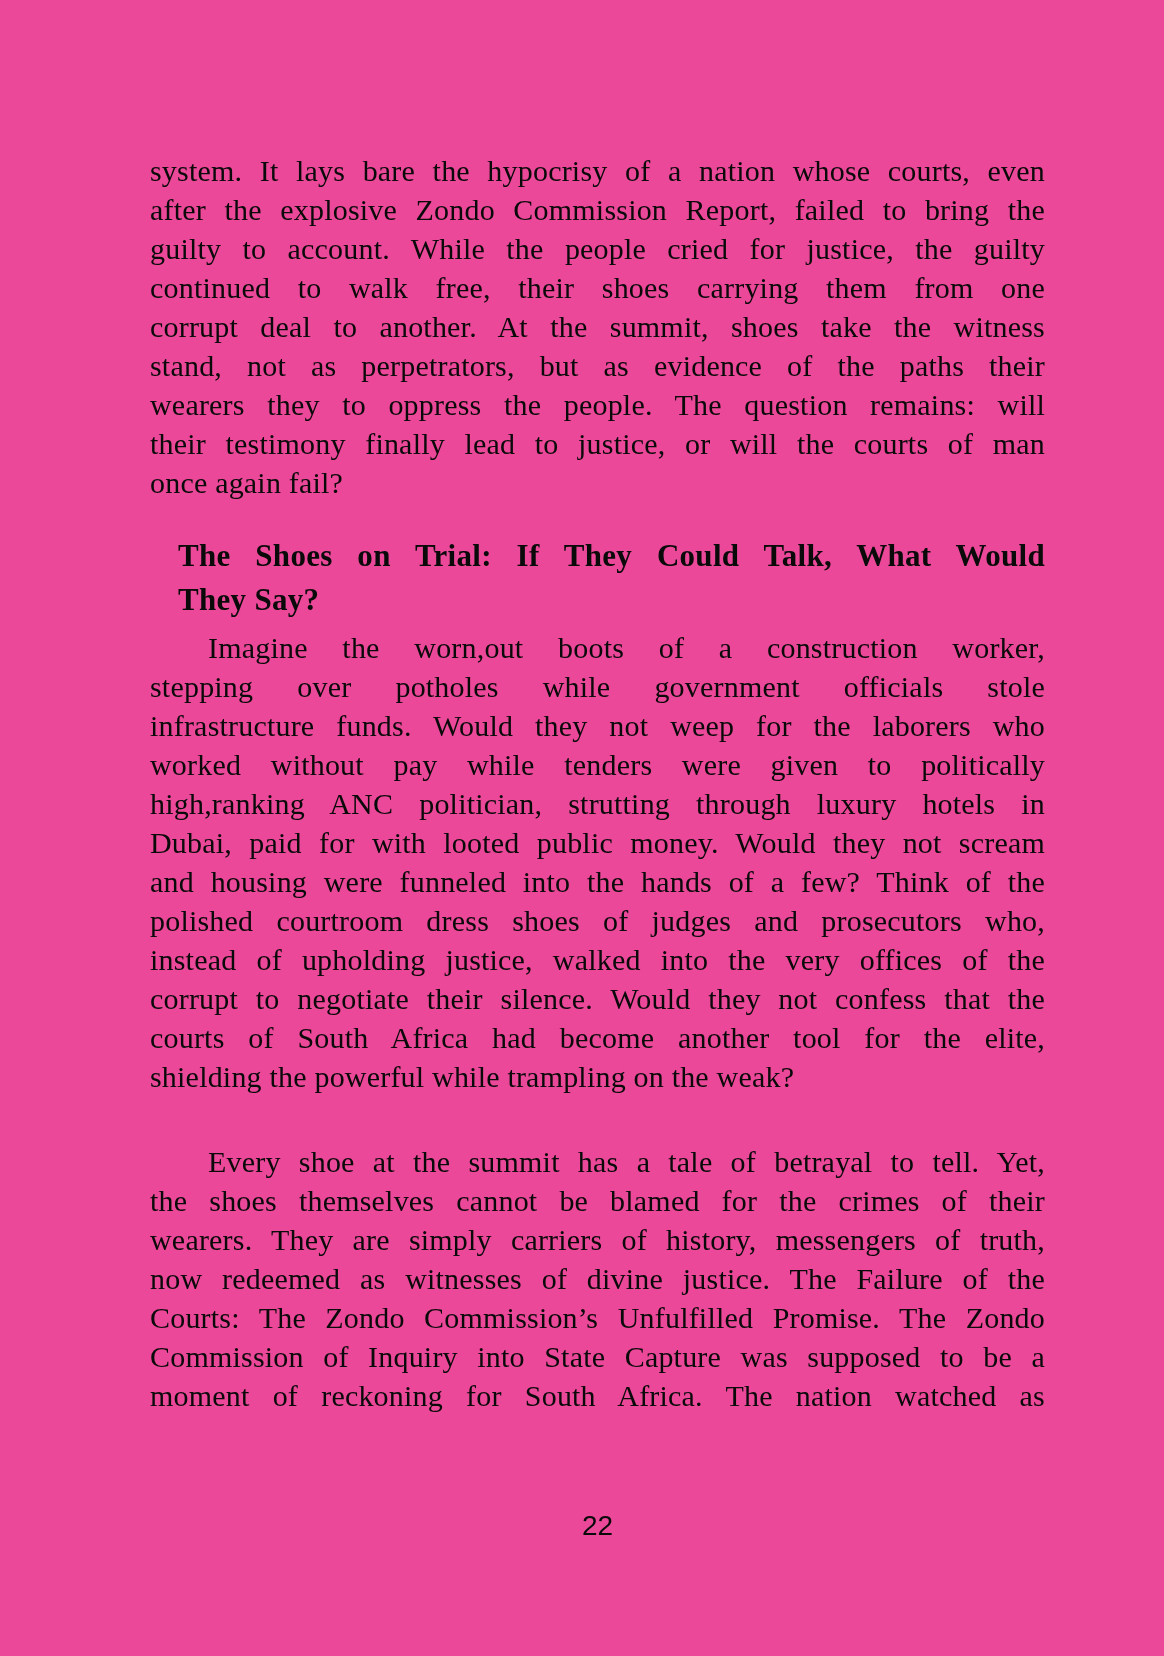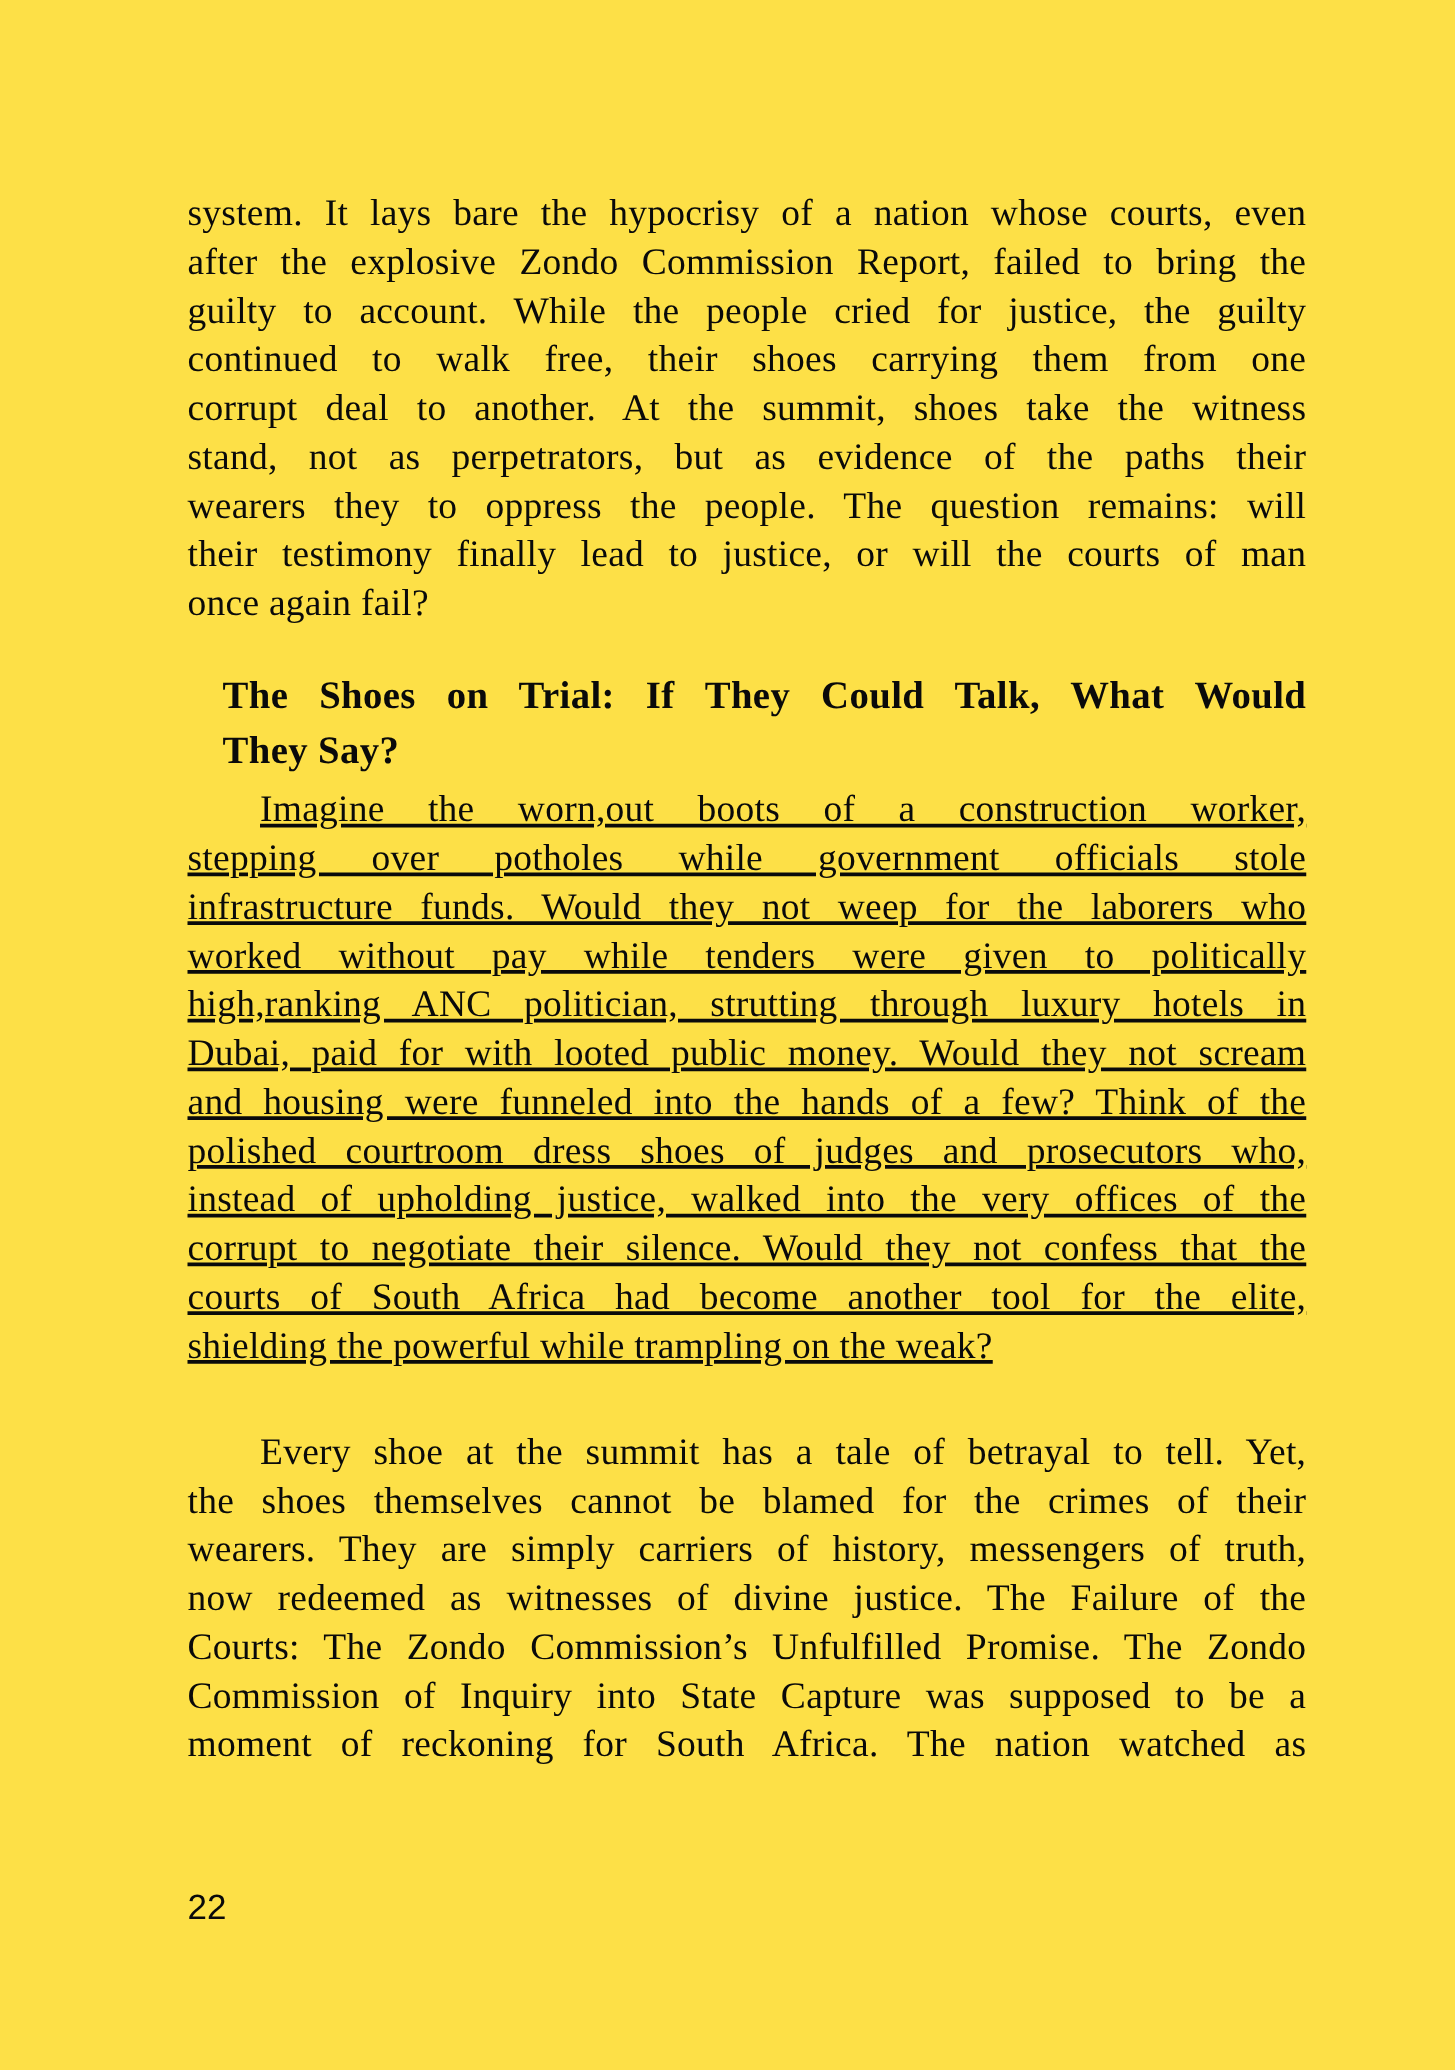--- a/index.html
+++ b/index.html
@@ -4,21 +4,21 @@
 <style>
   html, body {
     margin: 0;
     padding: 0;
     background: #ffffff;
   }
   .page {
     position: relative;
     width: 1164px;
     height: 1656px;
-    background: #fde047;
+    background: #ec4899;
     overflow: hidden;
     font-family: "Liberation Serif", "DejaVu Serif", serif;
     color: #0a0a0a;
   }
   .text-column {
     position: absolute;
     left: 150px;
     top: 151px;
     width: 895px;
   }
@@ -34,28 +34,28 @@
   .line.last { text-align-last: left; }
   .line.indent { text-indent: 58px; }
   .heading .line {
     font-weight: bold;
     font-size: 31px;
     line-height: 44px;
     letter-spacing: 0.3px;
   }
   
   .b1 { margin-top: 32px; margin-left: 28px; }
-  .b2 { margin-top: 6px; text-decoration: underline; }
+  .b2 { margin-top: 6px; }
   .b3 { margin-top: 46px; font-family: Liberation Serif, serif; }
   .page-number {
     position: absolute;
     left: 150px;
     width: 895px;
     top: 1510px;
-    text-align: left;
+    text-align: center;
     font-family: "Liberation Sans", "DejaVu Sans", sans-serif;
     font-size: 28px;
     color: #0a0a0a;
   }
 </style>
 </head>
 <body>
 
 <div class="page">
   <div class="text-column">

